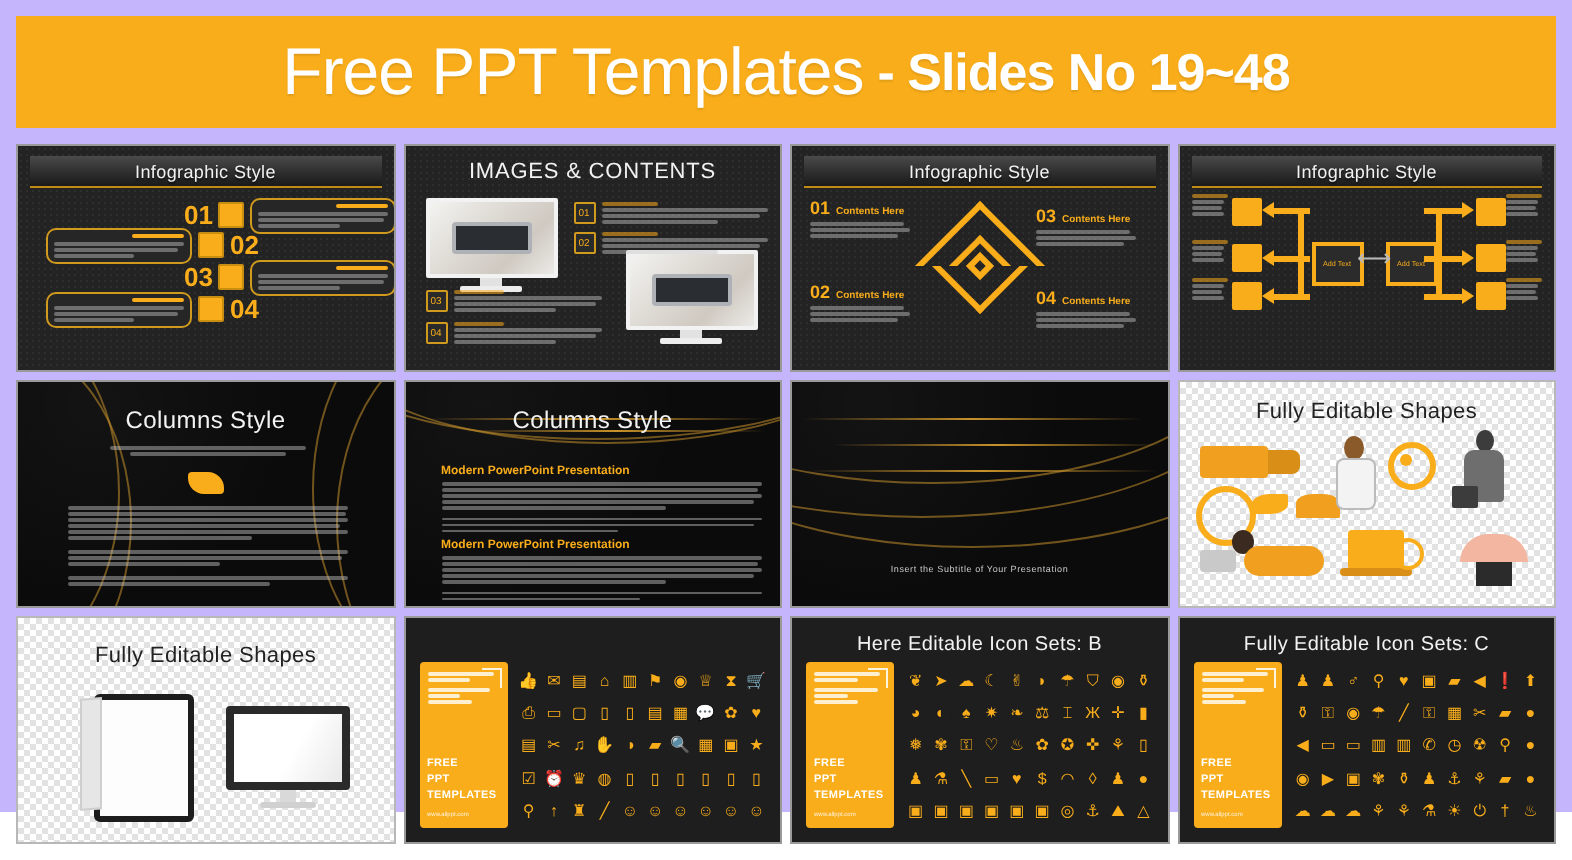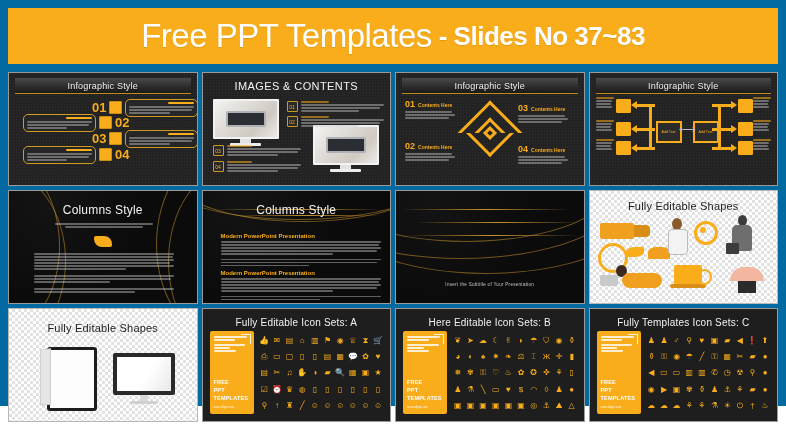--- a/index.html
+++ b/index.html
@@ -2,21 +2,21 @@
 <html><head>
 <meta charset="utf-8">
 <style>
   html,body{margin:0;padding:0;}
   body{
     width:786px;height:430px;
     background:#ffffff;
     font-family:"Liberation Sans","DejaVu Sans",sans-serif;
     overflow:hidden;
   }
-  .page{position:relative;width:786px;height:406px;background:#0369a1;box-sizing:border-box;}
+  .page{position:relative;width:786px;height:406px;background:#c4b5fd;box-sizing:border-box;}
 
   
   .banner{
     position:absolute;left:8px;top:8px;width:770px;height:56px;
     background:#f9ad1b;
     display:flex;align-items:center;justify-content:center;
     box-sizing:border-box;
   }
   .banner-text{
     color:#ffffff;white-space:nowrap;letter-spacing:-0.5px;
@@ -183,21 +183,21 @@
   .mm-foot{width:46%;height:3px;background:#d0d0d0;margin:0 auto;border-radius:2px;}
 </style>
 </head>
 <body>
 
 <div class="page">
 
   <div class="banner">
     <span class="banner-text banner-main">Free PPT Templates</span>
     <span style="width:7px"></span>
-    <span class="banner-text banner-sub">- Slides No 37~83</span>
+    <span class="banner-text banner-sub">- Slides No 19~48</span>
   </div>
 
   <div class="grid">
 
     <div class="slide">
       <div class="slide-inner tex-dots">
         <div class="titlebar">
           <span>Infographic Style</span>
         </div>
 
@@ -575,21 +575,20 @@
         <div class="monitormock" style="left:104px;top:44px;width:62px;">
           <div class="mm-screen" style="height:34px;"></div>
           <div class="mm-neck"></div>
             <div class="mm-foot"></div>
         </div>
       </div>
     </div>
 
     <div class="slide">
       <div class="slide-inner" style="background:#1e1e1e;">
-        <div class="plaintitle" style="top:8px;font-size:10px;">Fully Editable Icon Sets: A</div>
         <div class="freecard">
           <div class="corner"></div>
           <div class="lines fc-lines">
             <div class="ln" style="width:92%"></div>
               <div class="ln" style="width:60%"></div>
             <div class="ln" style="width:88%;margin-top:2px"></div>
               <div class="ln" style="width:46%"></div>
               <div class="ln" style="width:62%"></div>
           </div>
           <div>
@@ -731,21 +730,21 @@
           <span class="ic">◎</span>
           <span class="ic">⚓</span>
           <span class="ic">⛰</span>
           <span class="ic">△</span>
         </div>
       </div>
     </div>
 
     <div class="slide">
       <div class="slide-inner" style="background:#1e1e1e;">
-        <div class="plaintitle" style="top:8px;font-size:10px;">Fully Templates Icon Sets: C</div>
+        <div class="plaintitle" style="top:8px;font-size:10px;">Fully Editable Icon Sets: C</div>
         <div class="freecard">
           <div class="corner"></div>
           <div class="lines fc-lines">
             <div class="ln" style="width:92%"></div>
               <div class="ln" style="width:60%"></div>
             <div class="ln" style="width:88%;margin-top:2px"></div>
               <div class="ln" style="width:46%"></div>
               <div class="ln" style="width:62%"></div>
           </div>
           <div>

